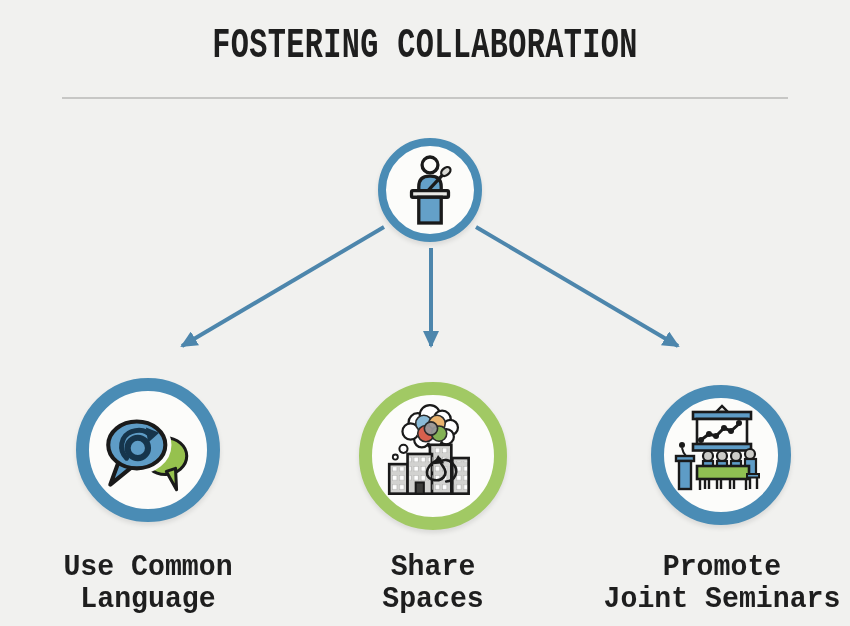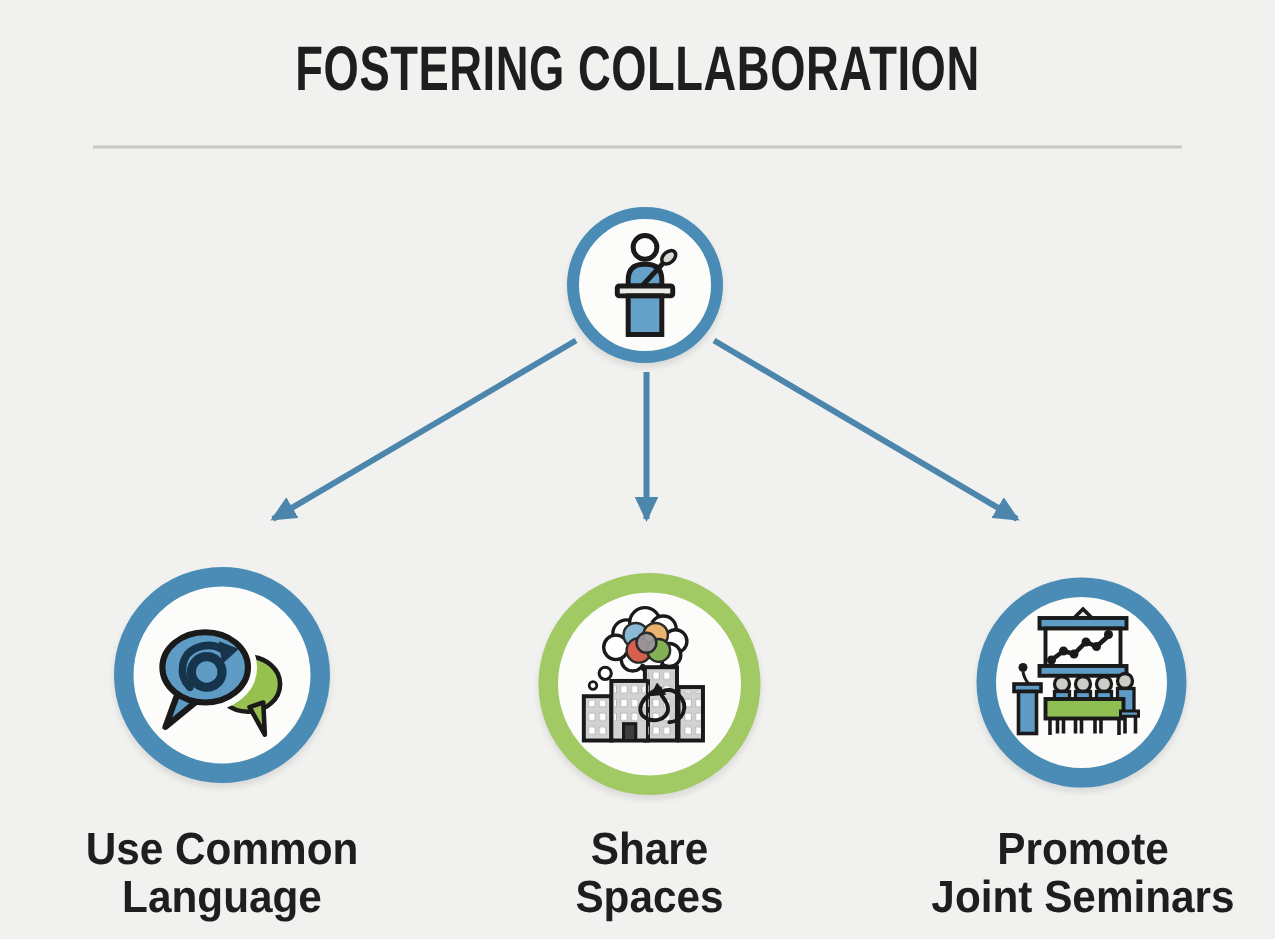--- a/index.html
+++ b/index.html
@@ -1,19 +1,19 @@
 <!DOCTYPE html>
 <html><head>
 <meta charset="utf-8">
 <style>
   html,body { margin:0; padding:0; background:#e8e8e6; }
   .canvas {
     position:relative; width:850px; height:626px; overflow:hidden;
     background:var(--bg,#f1f1ef);
-    font-family:Liberation Sans, sans-serif;
+    font-family:Liberation Mono, monospace;
   }
   .title {
     position:absolute; top:22px; left:0; width:100%; margin:0;
     text-align:center; font-size:42px; font-weight:bold;
     color:var(--text,#1e1e1e); letter-spacing:.5px;
     transform:scaleX(.72); transform-origin:center;
   }
   .divider {
     position:absolute; top:97px; left:62px; width:726px; height:2px;
     background:#c7c7c5;

